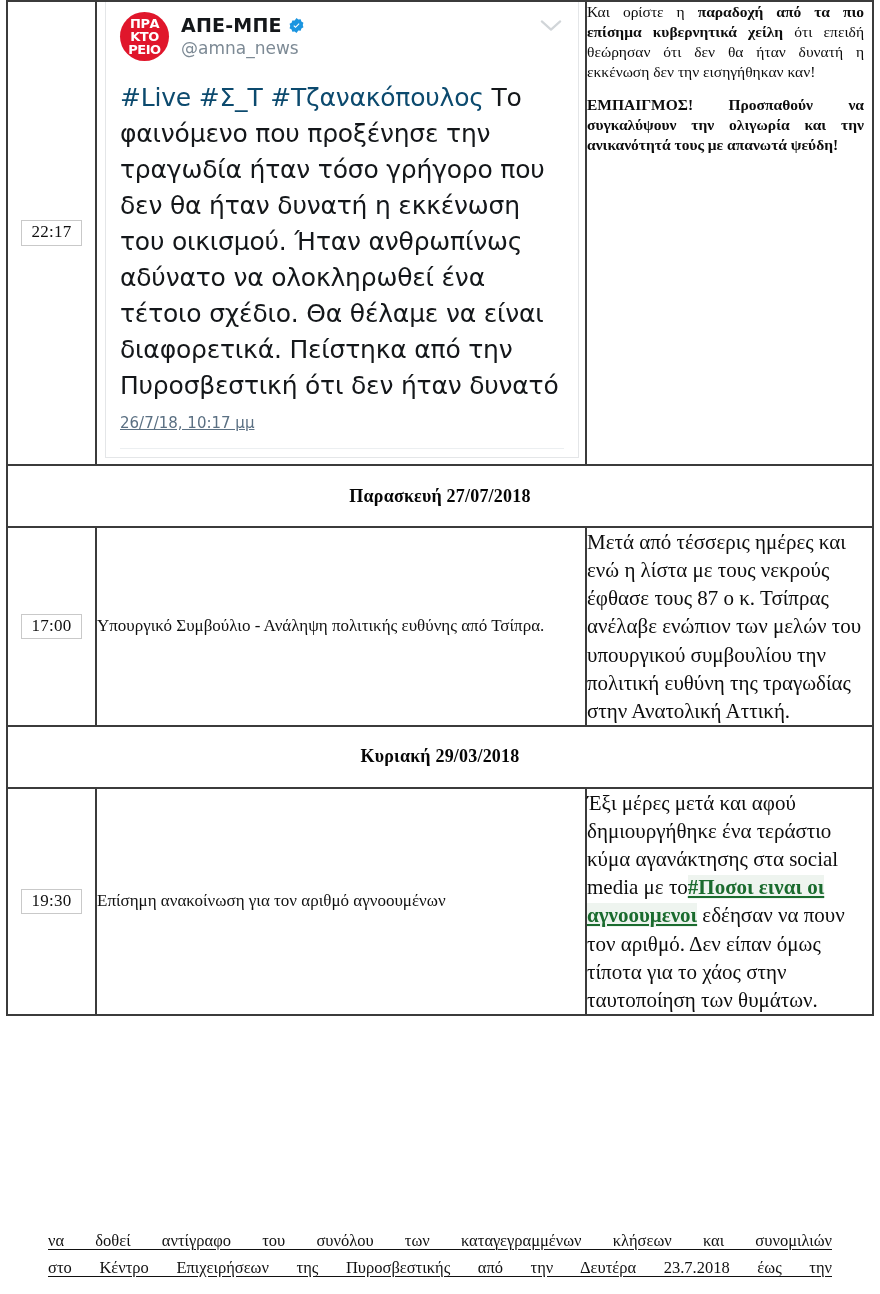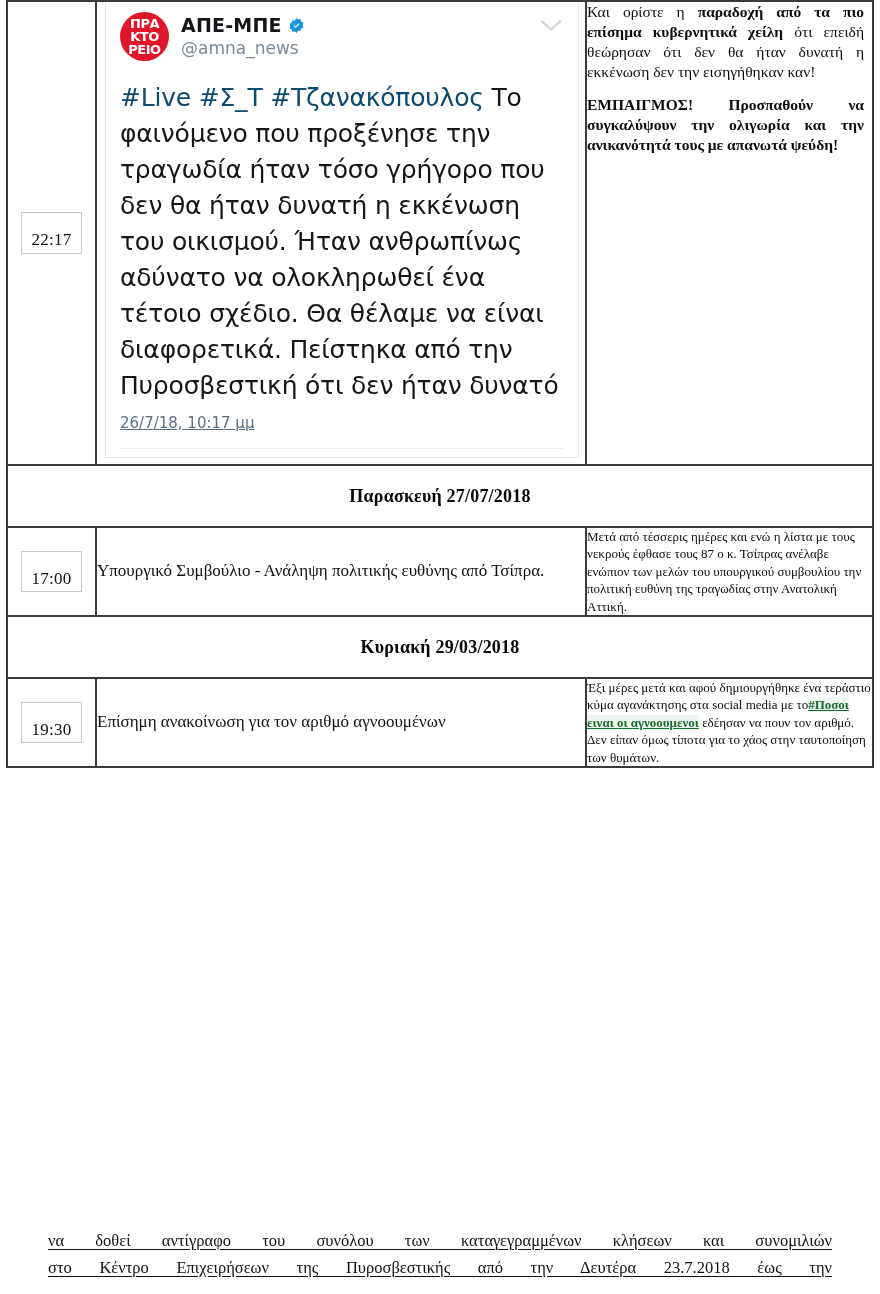--- a/index.html
+++ b/index.html
@@ -41,21 +41,21 @@
 
   
   .time-cell {
     vertical-align: middle !important;
     text-align: center;
   }
   .time-box {
     display: inline-block;
     border: 1px solid #c9c9c9;
     background: #ffffff;
-    padding: 18px 9px 3px 9px;
+    padding: 2px 9px 3px 9px;
     font-size: 17px;
     line-height: 1.1;
     letter-spacing: .3px;
     color: #111;
   }
 
   
   .event-cell {
     vertical-align: middle !important;
     padding: 4px 6px 4px 10px;
@@ -74,21 +74,21 @@
     font-size: 15.5px;
     line-height: 1.30;
     text-align: justify;
     color: #0d0d0d;
   }
   .note-text p { margin: 0 8px 12px 0; }
   .note-text p:last-child { margin-bottom: 0; }
   .note-text b { font-weight: bold; }
 
   .note-plain {
-    font-size: 13px;
+    font-size: 21px;
     line-height: 1.34;
     color: #0d0d0d;
     text-align: left;
   }
 
   .greenlink {
     color: #1a6b2e;
     font-weight: bold;
     text-decoration: underline;
     background: #eef4ef;

